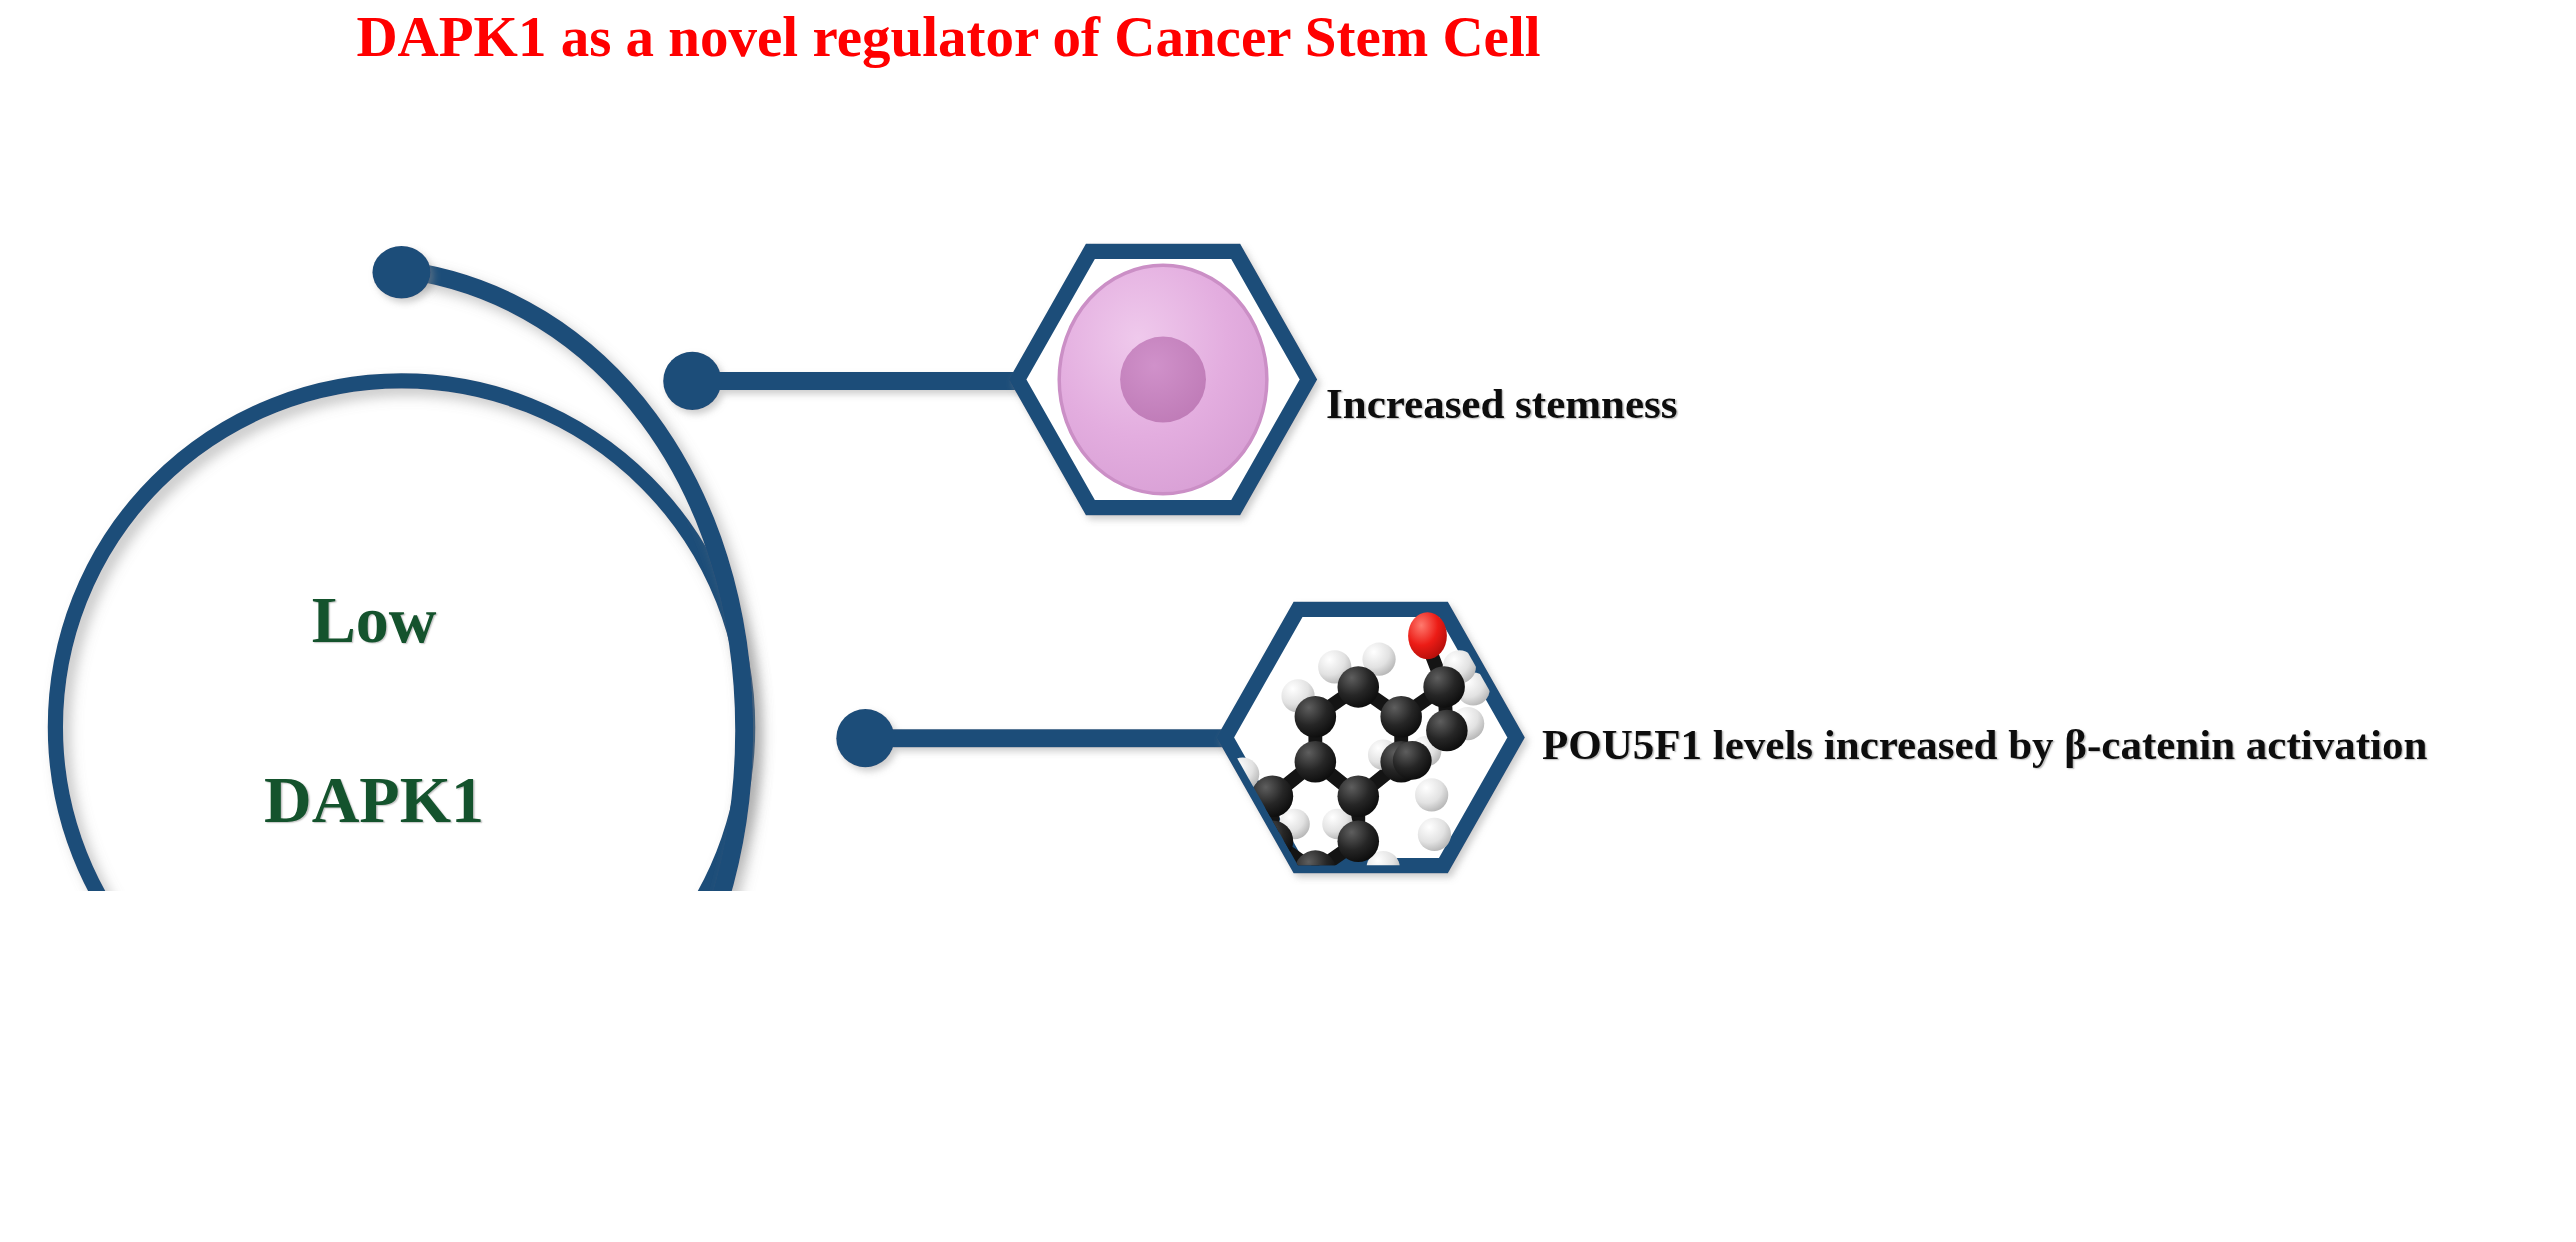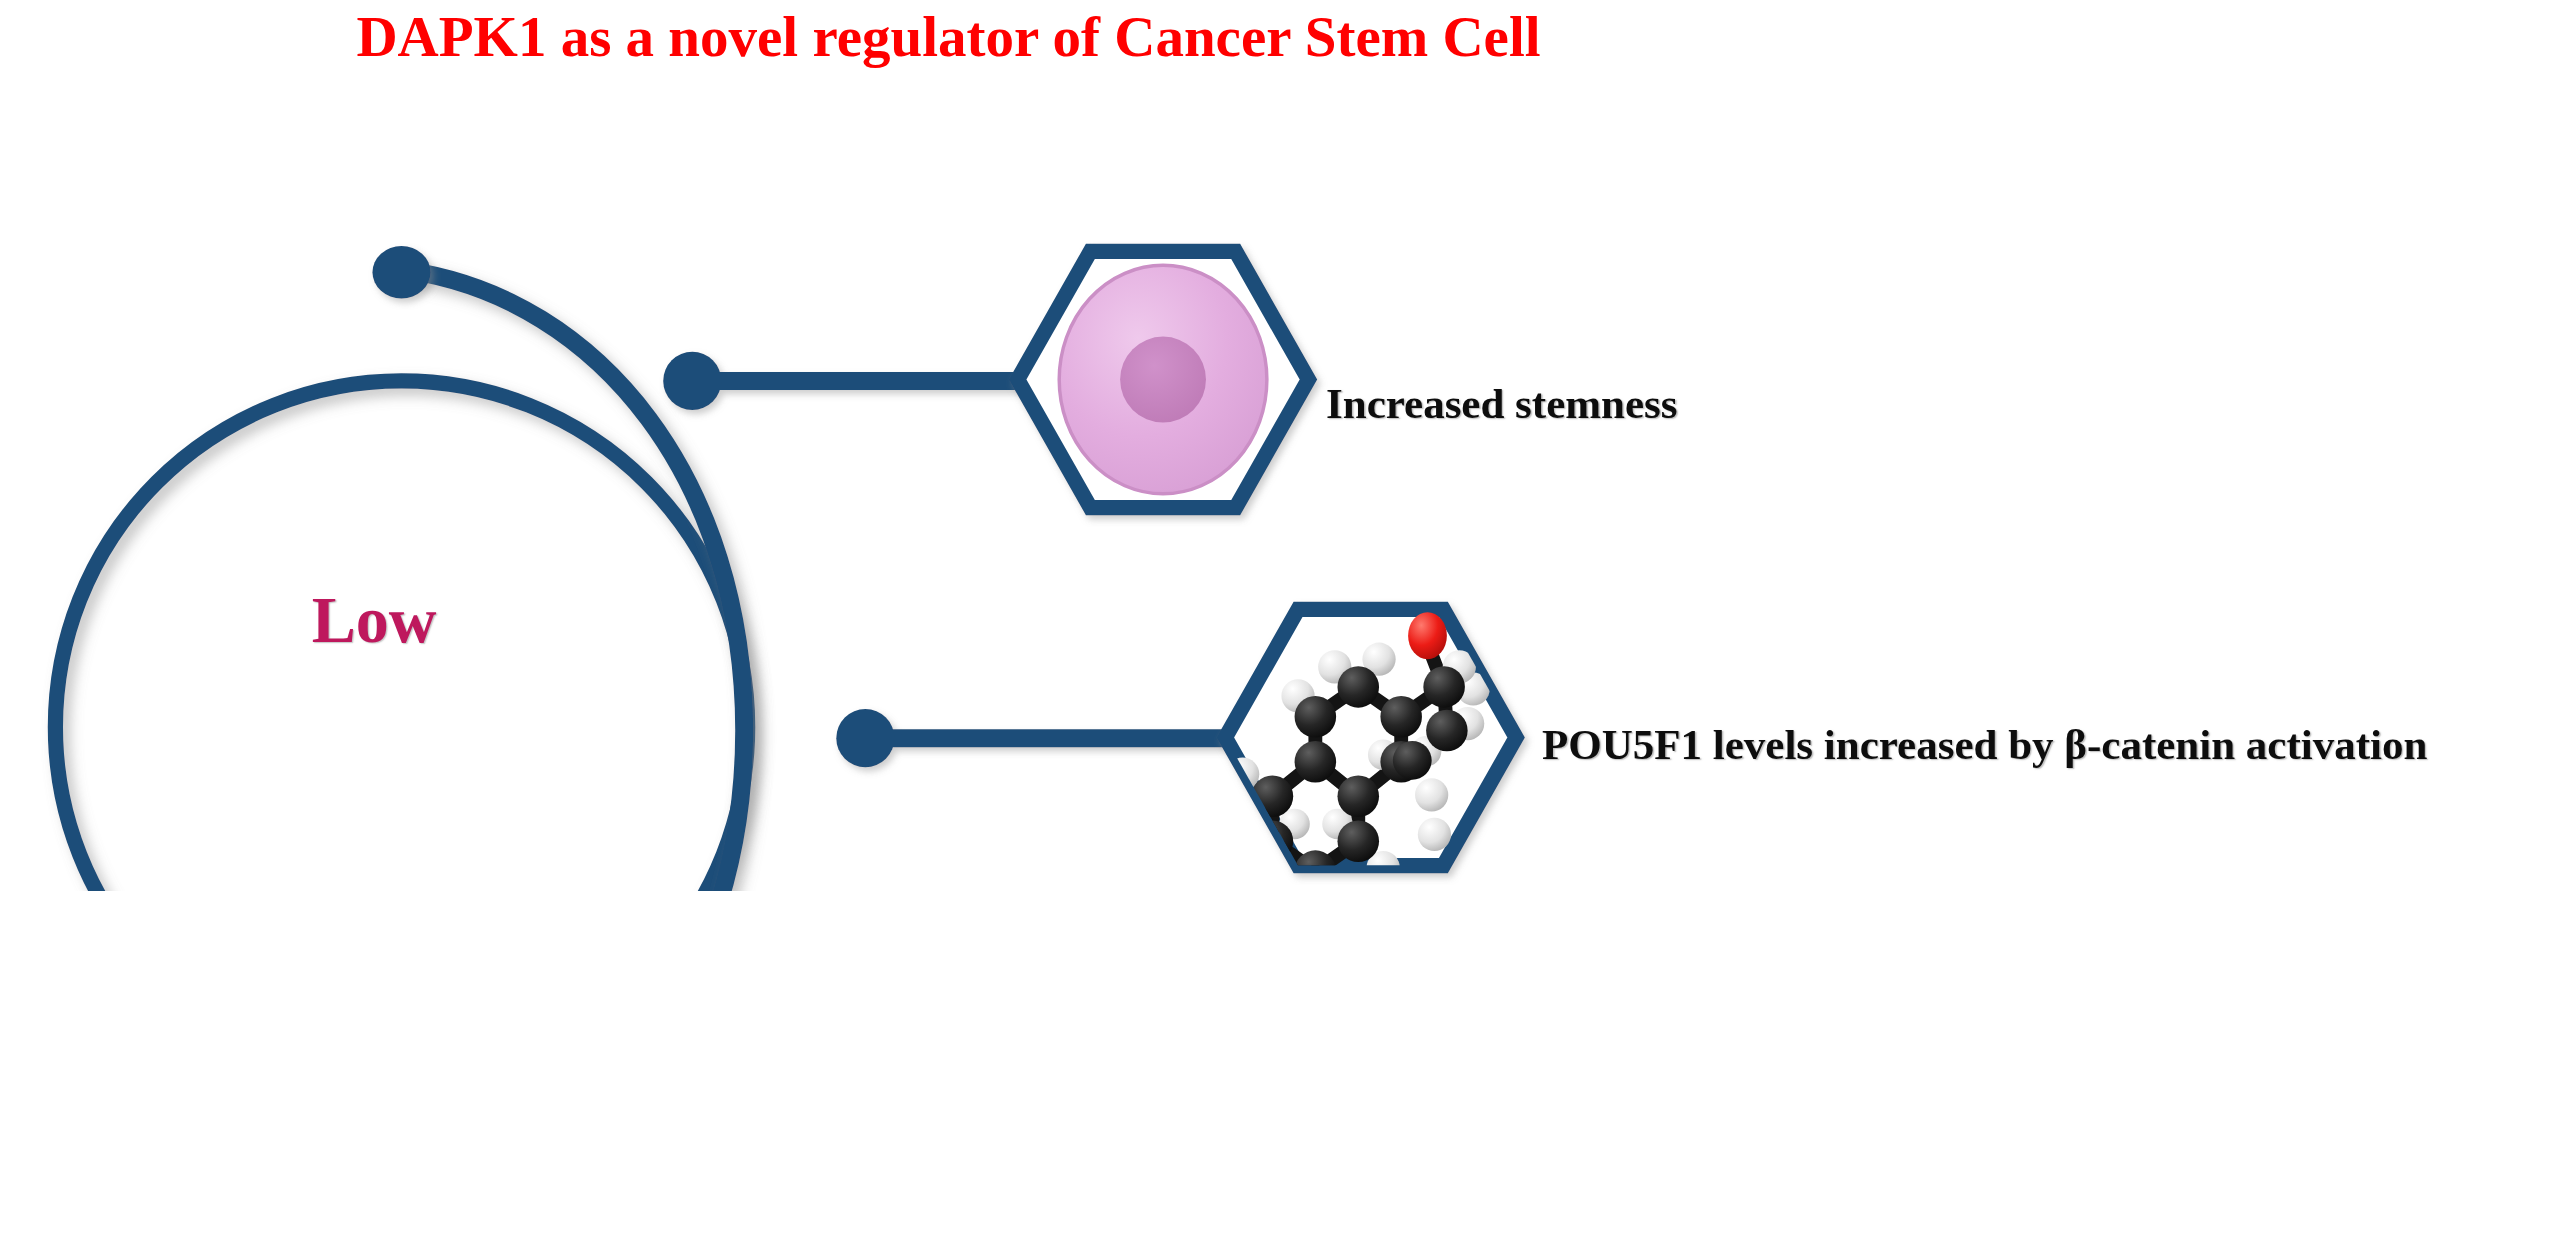--- a/index.html
+++ b/index.html
@@ -41,21 +41,21 @@
     top: 0;
     width: 2576px;
     height: 1243px;
   }
 
   
   .circle-label {
     position: absolute;
     text-align: center;
     font-weight: bold;
-    color: #be185d;
+    color: #14532d;
     white-space: nowrap;
     font-family: "Liberation Serif", "DejaVu Serif", serif;
     text-shadow: 1.4px 1.4px 1.4px rgba(120,120,120,0.45);
   }
   #circle-word-low {
     left: 83px;
     top: 582px;
     width: 582px;
     font-size: 66px;
   }
@@ -277,18 +277,19 @@
     </g>
     <g filter="url(#lineShadow)">
       <line x1="2160" y1="1153" x2="3715" y2="1153" stroke="#A6A6A6" stroke-width="7"></line>
     </g>
     <g filter="url(#lineShadow)">
       <line x1="1820" y1="1660" x2="3480" y2="1660" stroke="#A6A6A6" stroke-width="7"></line>
     </g>
   </svg>
 
   <div class="circle-label" id="circle-word-low">Low</div>
+  <div class="circle-label" id="circle-word-dapk1">DAPK1</div>
 
   <div class="branch-label" id="label-stemness">Increased stemness</div>
   <div class="branch-label" id="label-pou5f1">POU5F1 levels increased by  β-catenin activation</div>
 
 </div>
 
 
 </body></html>

